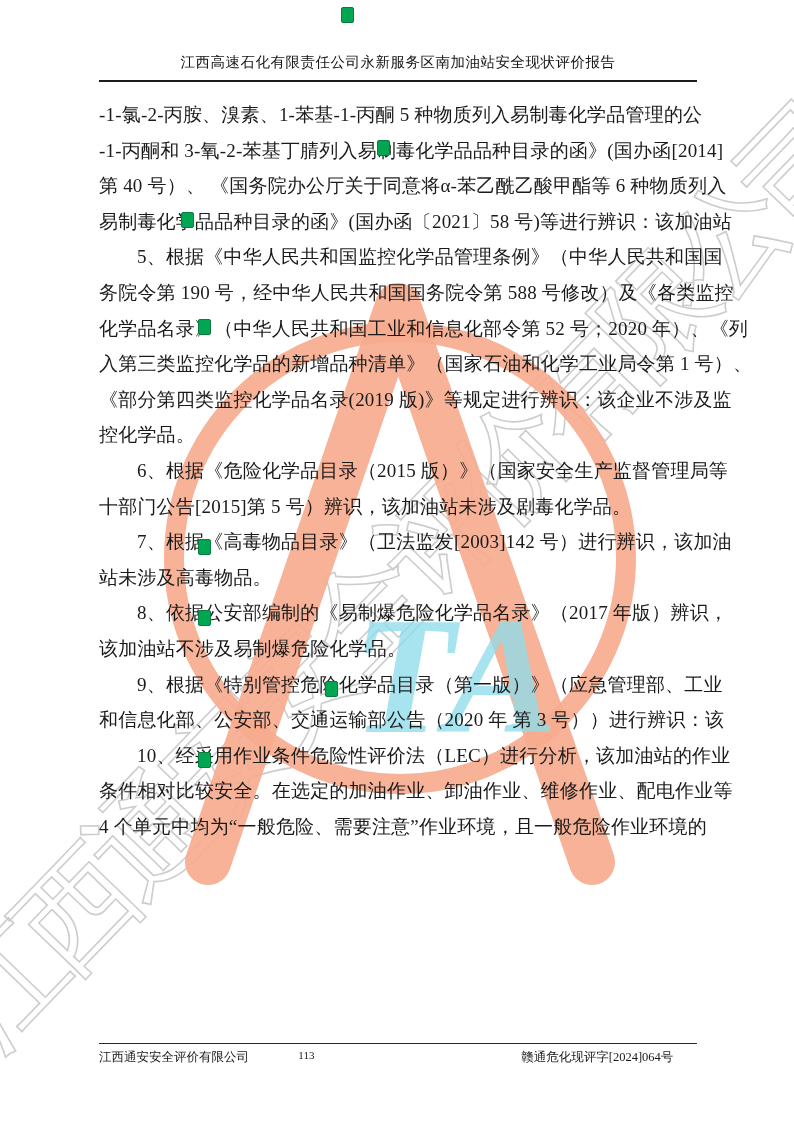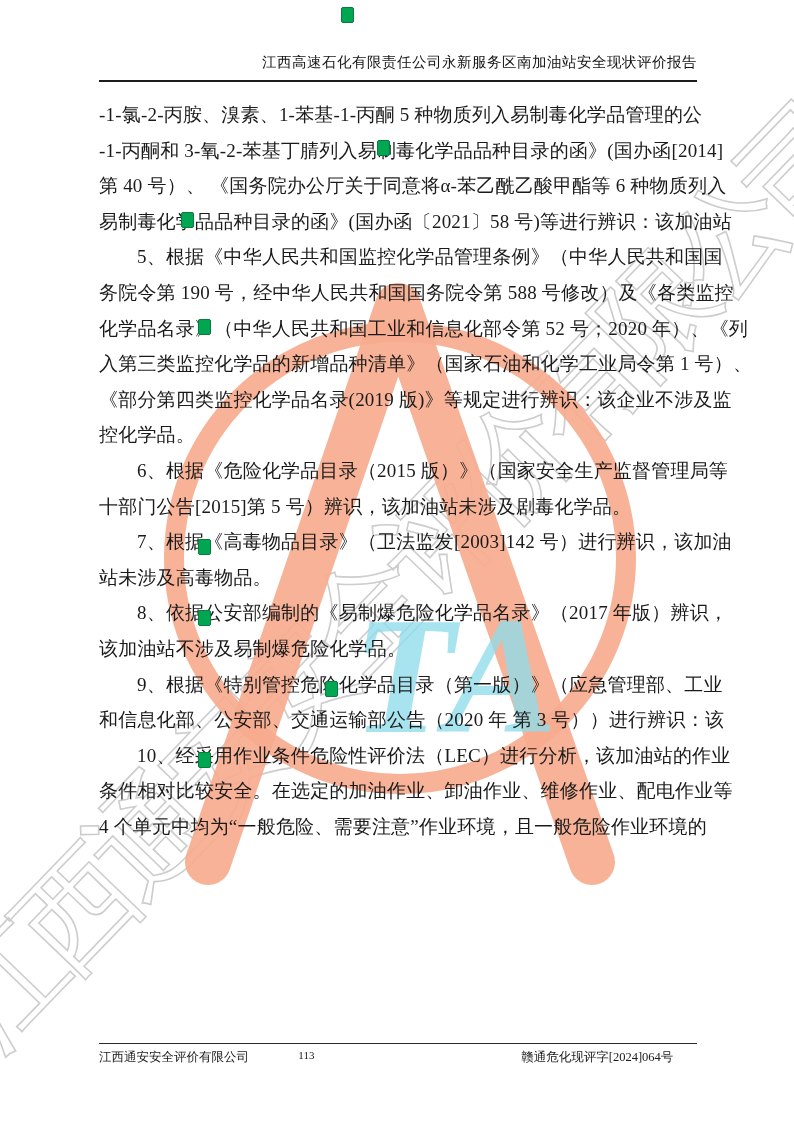--- a/index.html
+++ b/index.html
@@ -9,21 +9,21 @@
     width: 794px;
     height: 1123px;
     background: #ffffff;
     overflow: hidden;
     font-family: "Liberation Serif", serif;
   }
   
   .header-title {
     position: absolute;
     top: 53px; left: 99px; width: 598px;
-    text-align: right;
+    text-align: center;
     font-size: 14.5px;
     color: #141414;
     letter-spacing: 0.5px;
     z-index: 5;
   }
   .header-rule {
     position: absolute;
     top: 80px; left: 99px; width: 598px; height: 2px;
     background: #1c1c1c;
     z-index: 5;

